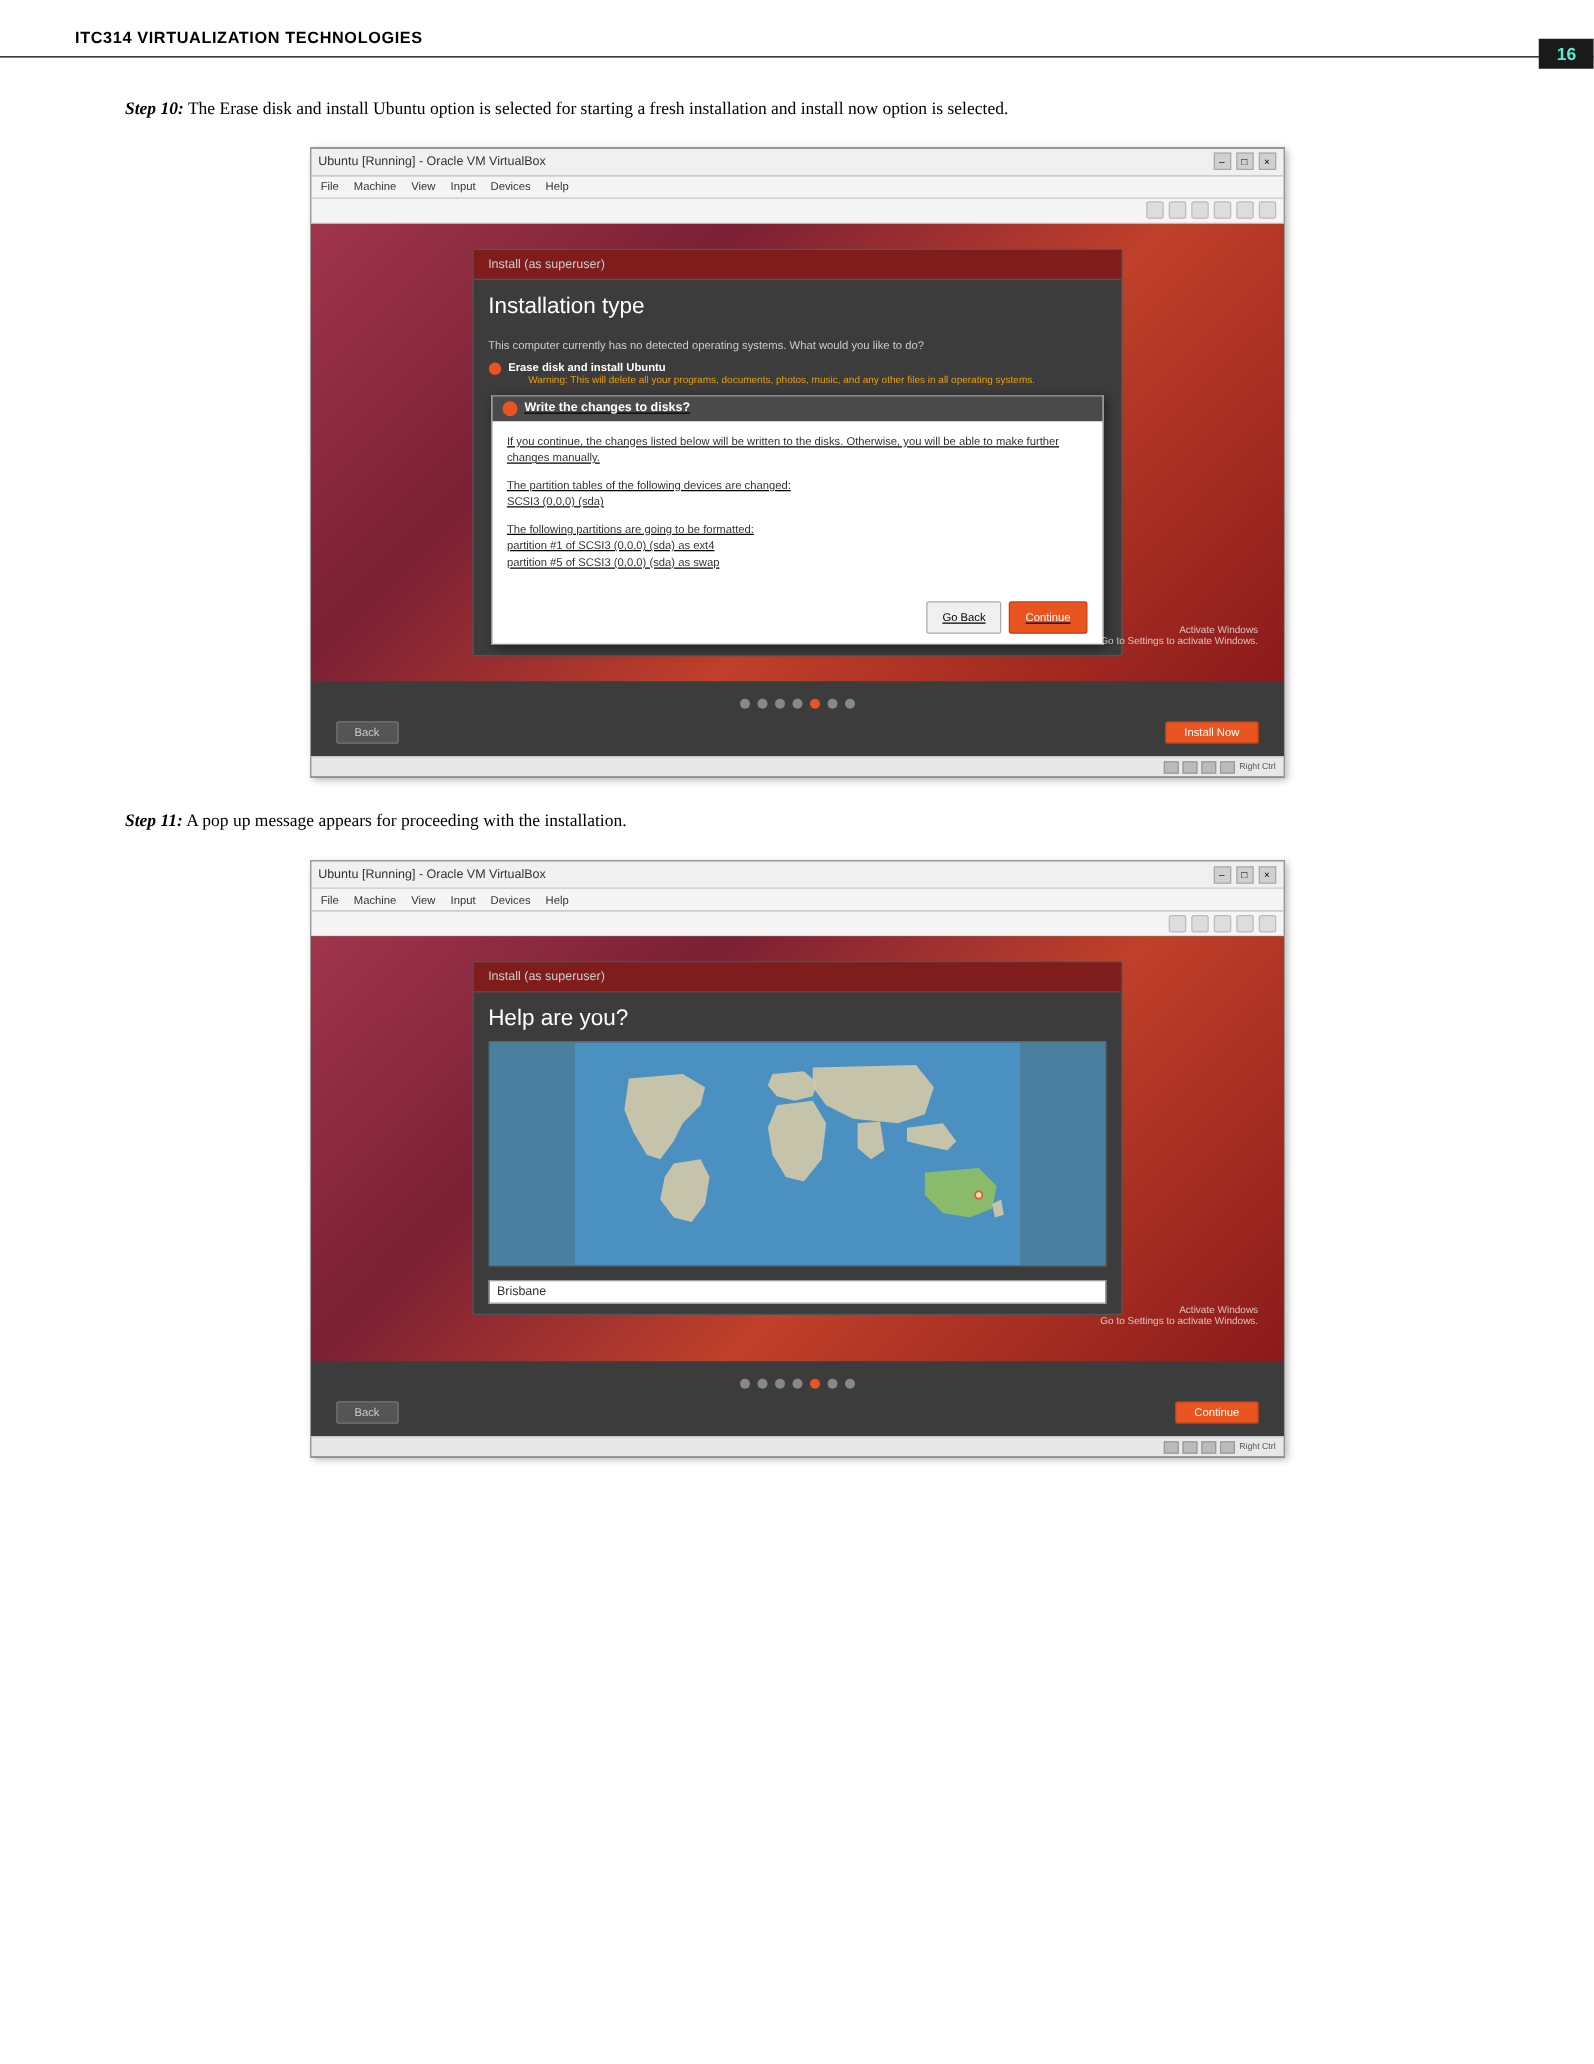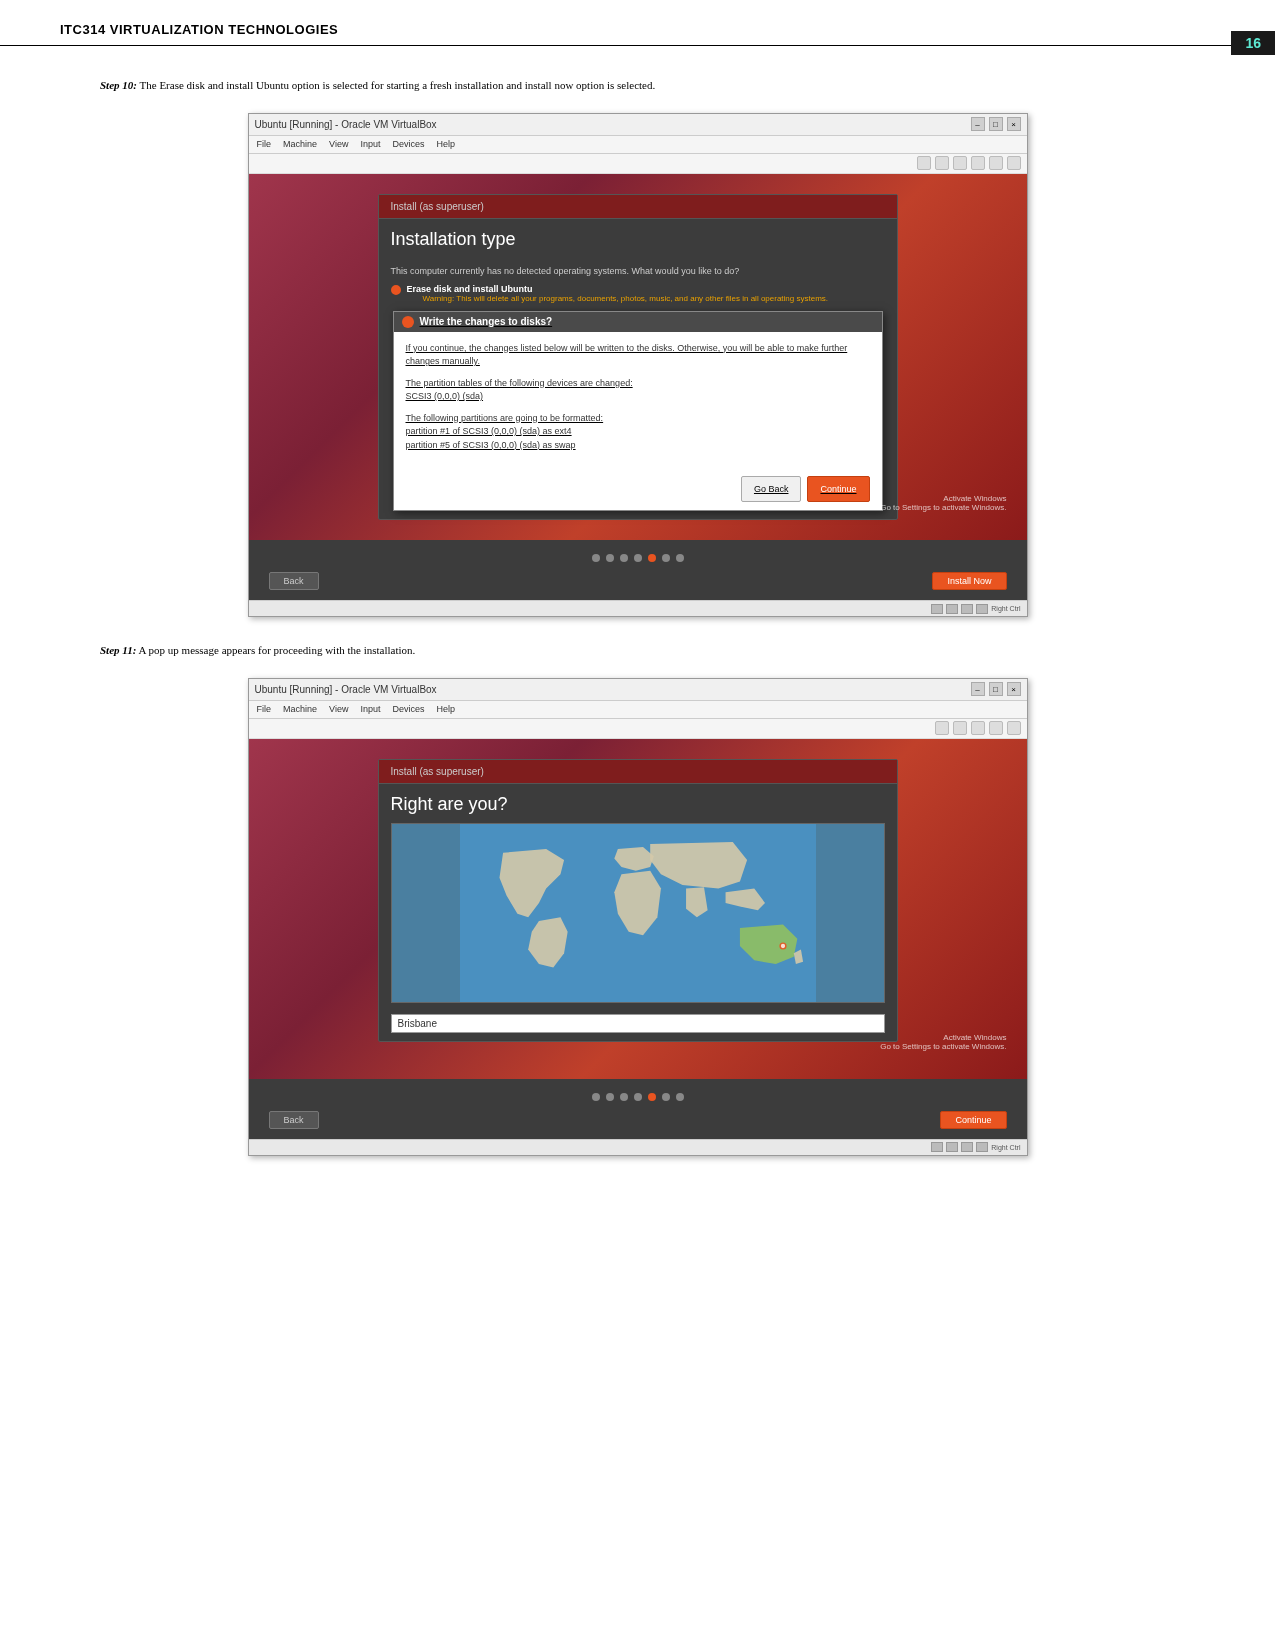--- a/index.html
+++ b/index.html
@@ -37,21 +37,21 @@
       font-weight: bold;
       letter-spacing: 0.5px;
       padding-bottom: 8px;
     }
 
     .content-area {
       padding: 30px 100px 30px 100px;
     }
 
     .step-text {
-      font-size: 11px;
+      font-size: 14px;
       line-height: 1.7;
       margin-bottom: 18px;
       text-align: justify;
     }
 
     .step-label {
       font-weight: bold;
       font-style: italic;
     }
 
@@ -536,21 +536,21 @@
       <div class="toolbar-icon"></div>
       <div class="toolbar-icon"></div>
       <div class="toolbar-icon"></div>
       <div class="toolbar-icon"></div>
       <div class="toolbar-icon"></div>
     </div>
 
     <div class="ubuntu-content-2">
       <div class="where-dialog">
         <div class="install-dialog-header">Install (as superuser)</div>
-        <div class="install-dialog-title">Right are you?</div>
+        <div class="install-dialog-title">Help are you?</div>
         <div class="where-dialog-body">
 
           <div class="map-container">
             <svg class="map-svg" viewBox="0 0 496 248" xmlns="http://www.w3.org/2000/svg">
 
               <rect width="496" height="248" fill="#4a90c0"></rect>
 
               <path d="M 60,40 L 120,35 L 145,50 L 140,70 L 120,90 L 110,110 L 95,130 L 80,125 L 65,100 L 55,75 Z" fill="#d4c9a8" opacity="0.9"></path>
 
               <path d="M 110,135 L 140,130 L 150,150 L 145,180 L 130,200 L 110,195 L 95,175 L 100,150 Z" fill="#d4c9a8" opacity="0.9"></path>

